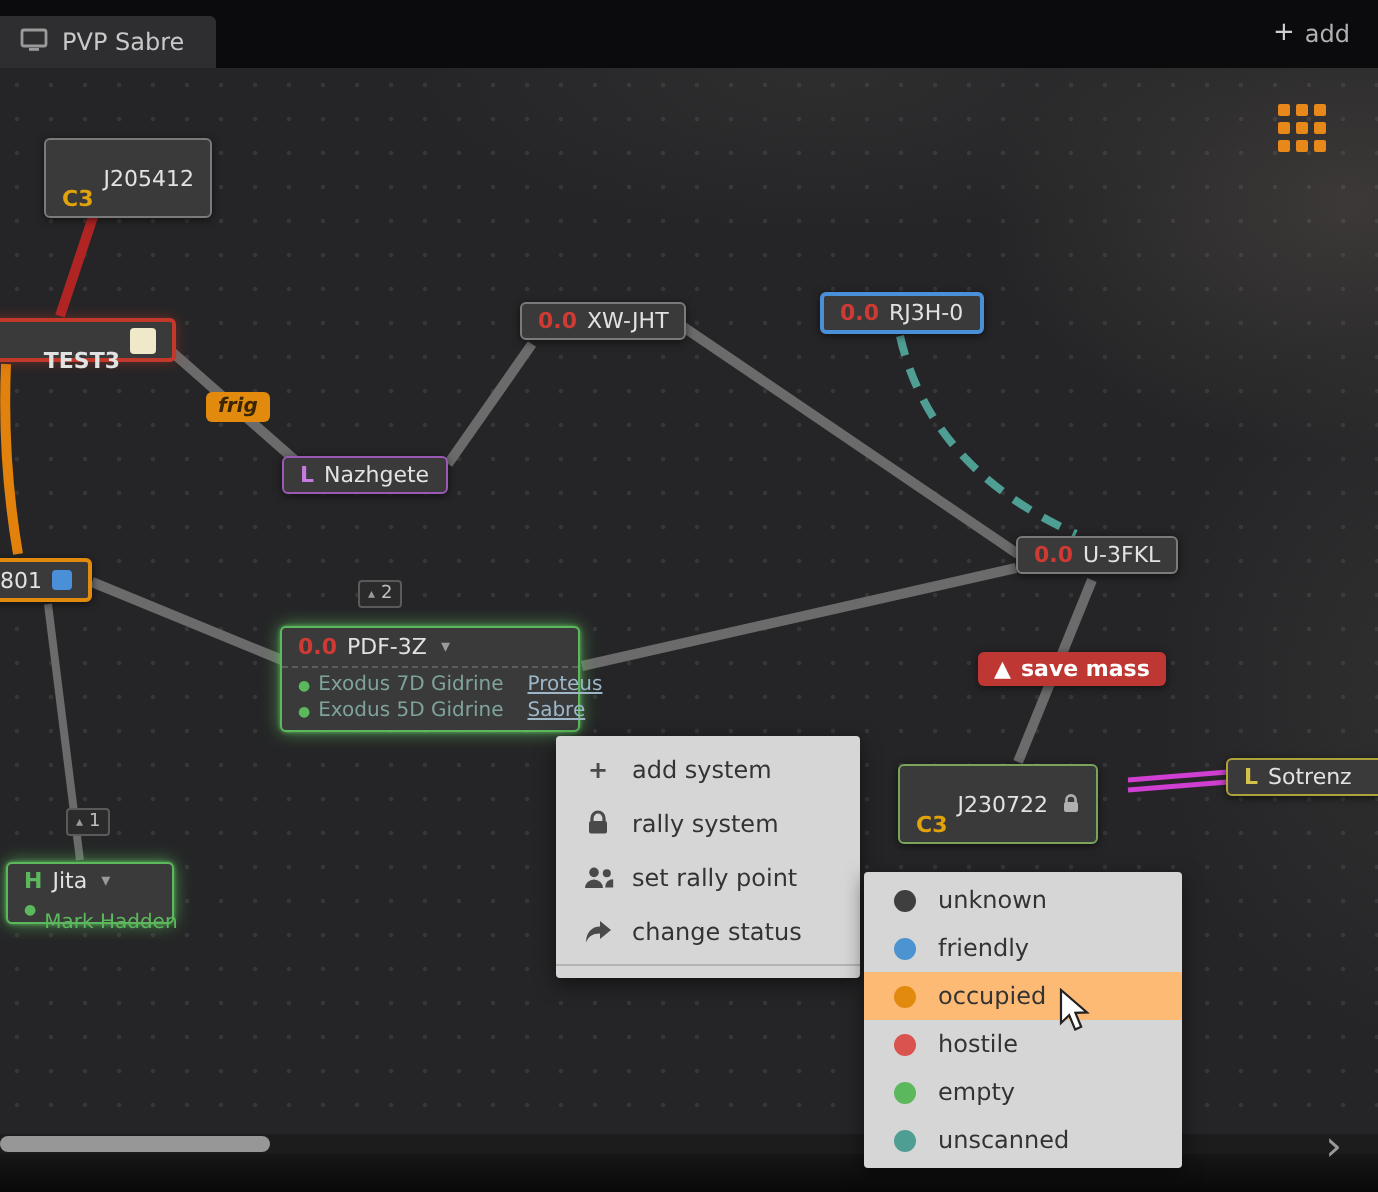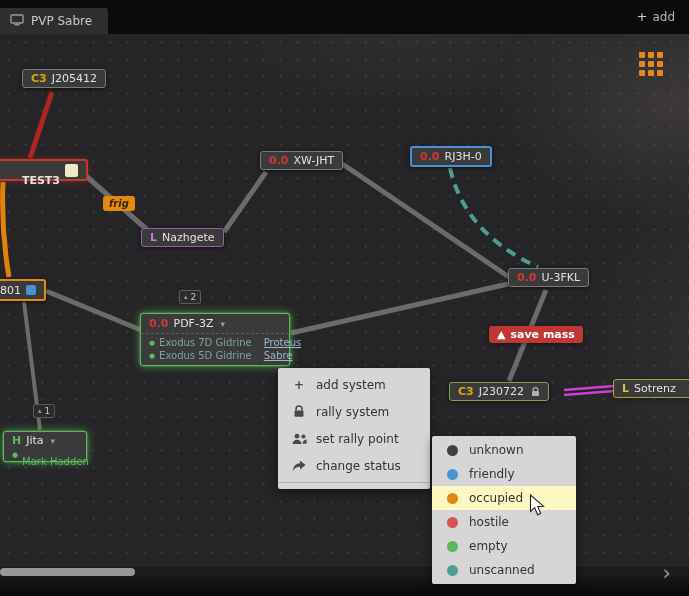--- a/index.html
+++ b/index.html
@@ -28,21 +28,21 @@
 
   svg.edges { position:absolute; inset:0; z-index:1; }
 
   
   .sys { position:absolute; z-index:4; display:flex; align-items:center; gap:5px;
          background:#3a3a3b; border:1px solid #7a7a7a; border-radius:3px;
          padding:2px 8px; font-size:11px; color:#dcdcdc; white-space:nowrap;
          box-shadow:0 1px 4px rgba(0,0,0,.55); }
   .sys .nm { color:#e2e2e2; }
   .sec { font-weight:bold; }
-  .sec-c3 { color:#e0a30b; }
+  .sec-c3 { color:#e0a30b;margin-top:21px; }
   .sec-ns { color:#cf3a34; }
   .sec-lp { color:#c77ae0; }
   .sec-ly { color:#d6c34a; }
   .sec-h  { color:#5cb85c; }
   .caret { color:#9a9a9a; font-size:9px; margin-left:2px; }
 
   .b-hostile  { border:2px solid #c0392b; box-shadow:0 0 7px rgba(192,57,43,.45); }
   .b-friendly { border:2px solid #4a90d9; }
   .b-occupied { border:2px solid #e28a0d; }
   .b-purple   { border:1px solid #9b59b6; }
@@ -76,23 +76,23 @@
   .mass-label .warn { font-size:11px; color:#fff; }
 
   
   .cmenu { position:absolute; z-index:20; background:#d6d6d6; border-radius:2px;
            box-shadow:0 3px 10px rgba(0,0,0,.5); padding:3px 0; color:#333; }
   .cmenu-main { left:278px; top:334px; width:152px; }
   .citem { display:flex; align-items:center; height:27px; padding:0 13px; gap:9px; font-size:12px; }
   .cicon { width:16px; text-align:center; color:#4a4a4a; display:inline-flex; justify-content:center; }
   .csep { border-top:1px solid #b3b3b3; margin:3px 0; }
 
-  .cmenu-status { left:432px; top:402px; width:144px; padding:2px 0; }
+  .cmenu-status { left:432px; top:402px; width:159px; padding:2px 0; }
   .sitem { display:flex; align-items:center; height:24px; padding:0 15px; gap:11px; font-size:12px; }
-  .sitem.active { background:#fef9c3; }
+  .sitem.active { background:#fdba74; }
   .sdot { width:11px; height:11px; border-radius:50%; display:inline-block; flex:none; }
 
   .cursor { position:absolute; z-index:30; }
 
   
   .bottom-strip { position:absolute; left:0; right:0; bottom:0; height:19px; z-index:14;
                   background:linear-gradient(#161616,#090909); }
   .hscroll-track { position:absolute; left:0; right:0; bottom:19px; height:10px; background:#1c1c1d; z-index:15; }
   .hscroll-thumb { position:absolute; left:0; top:1px; width:135px; height:8px;
                    background:#979797; border-radius:4px; }

